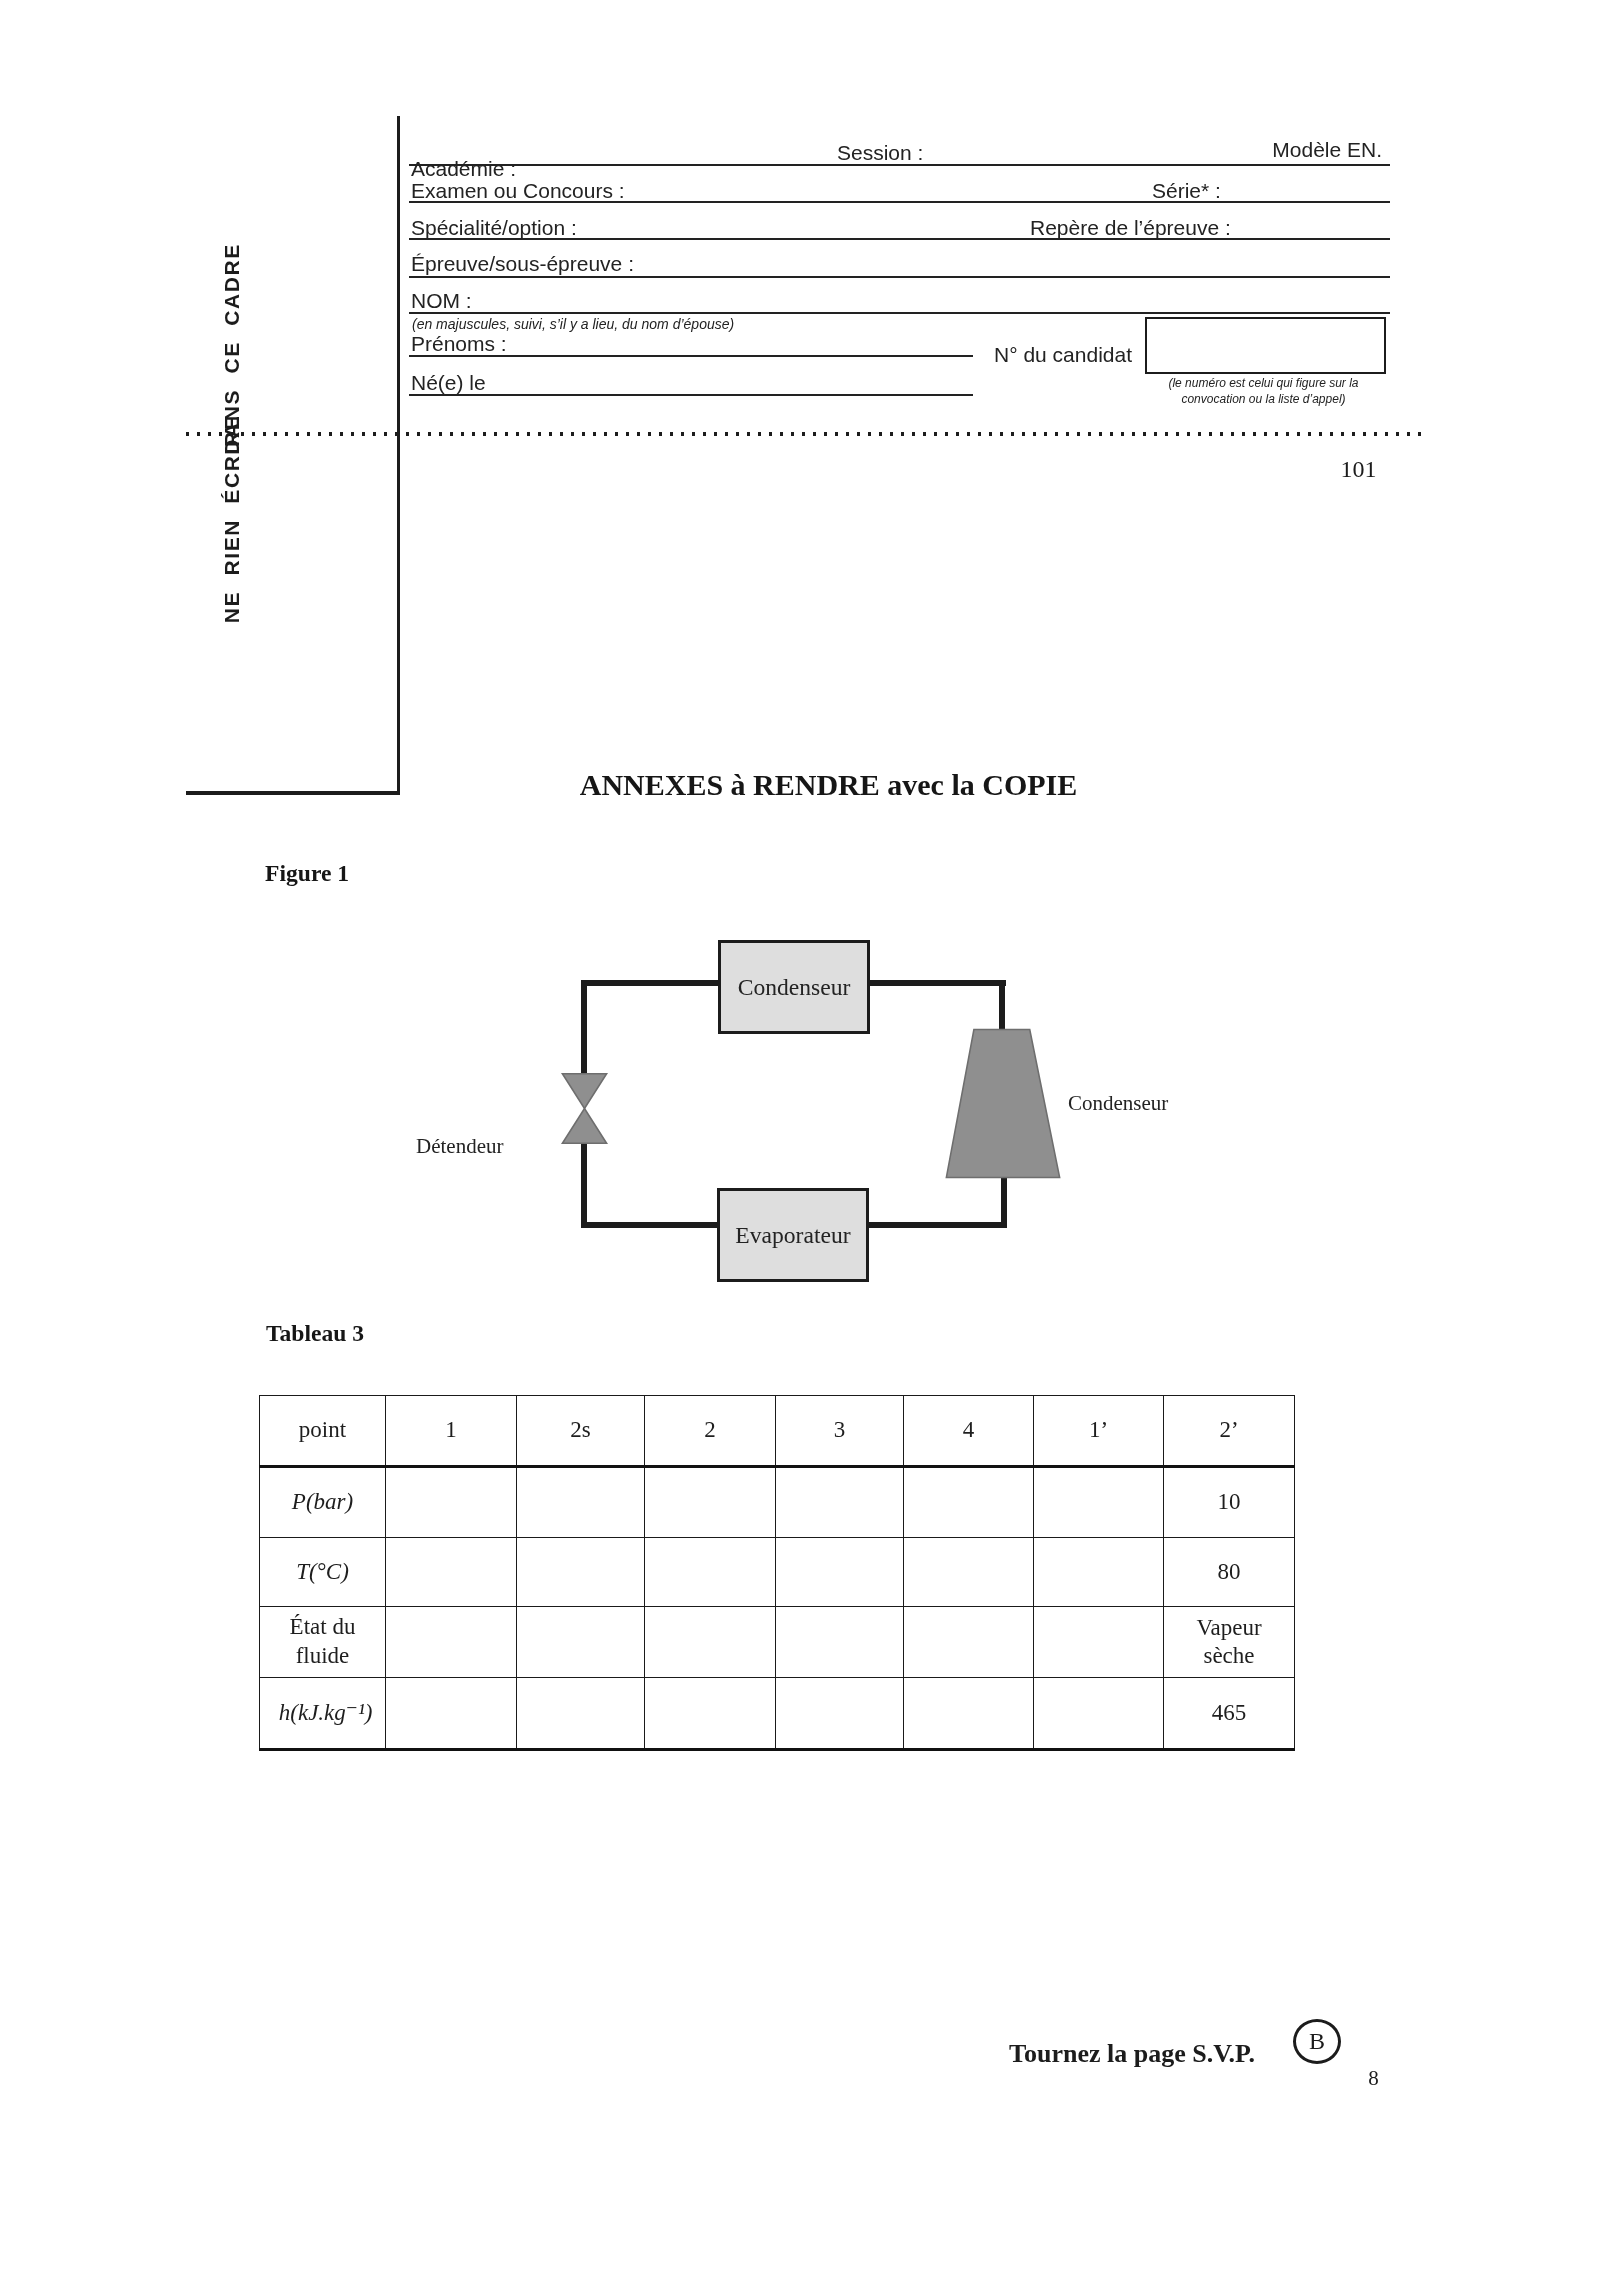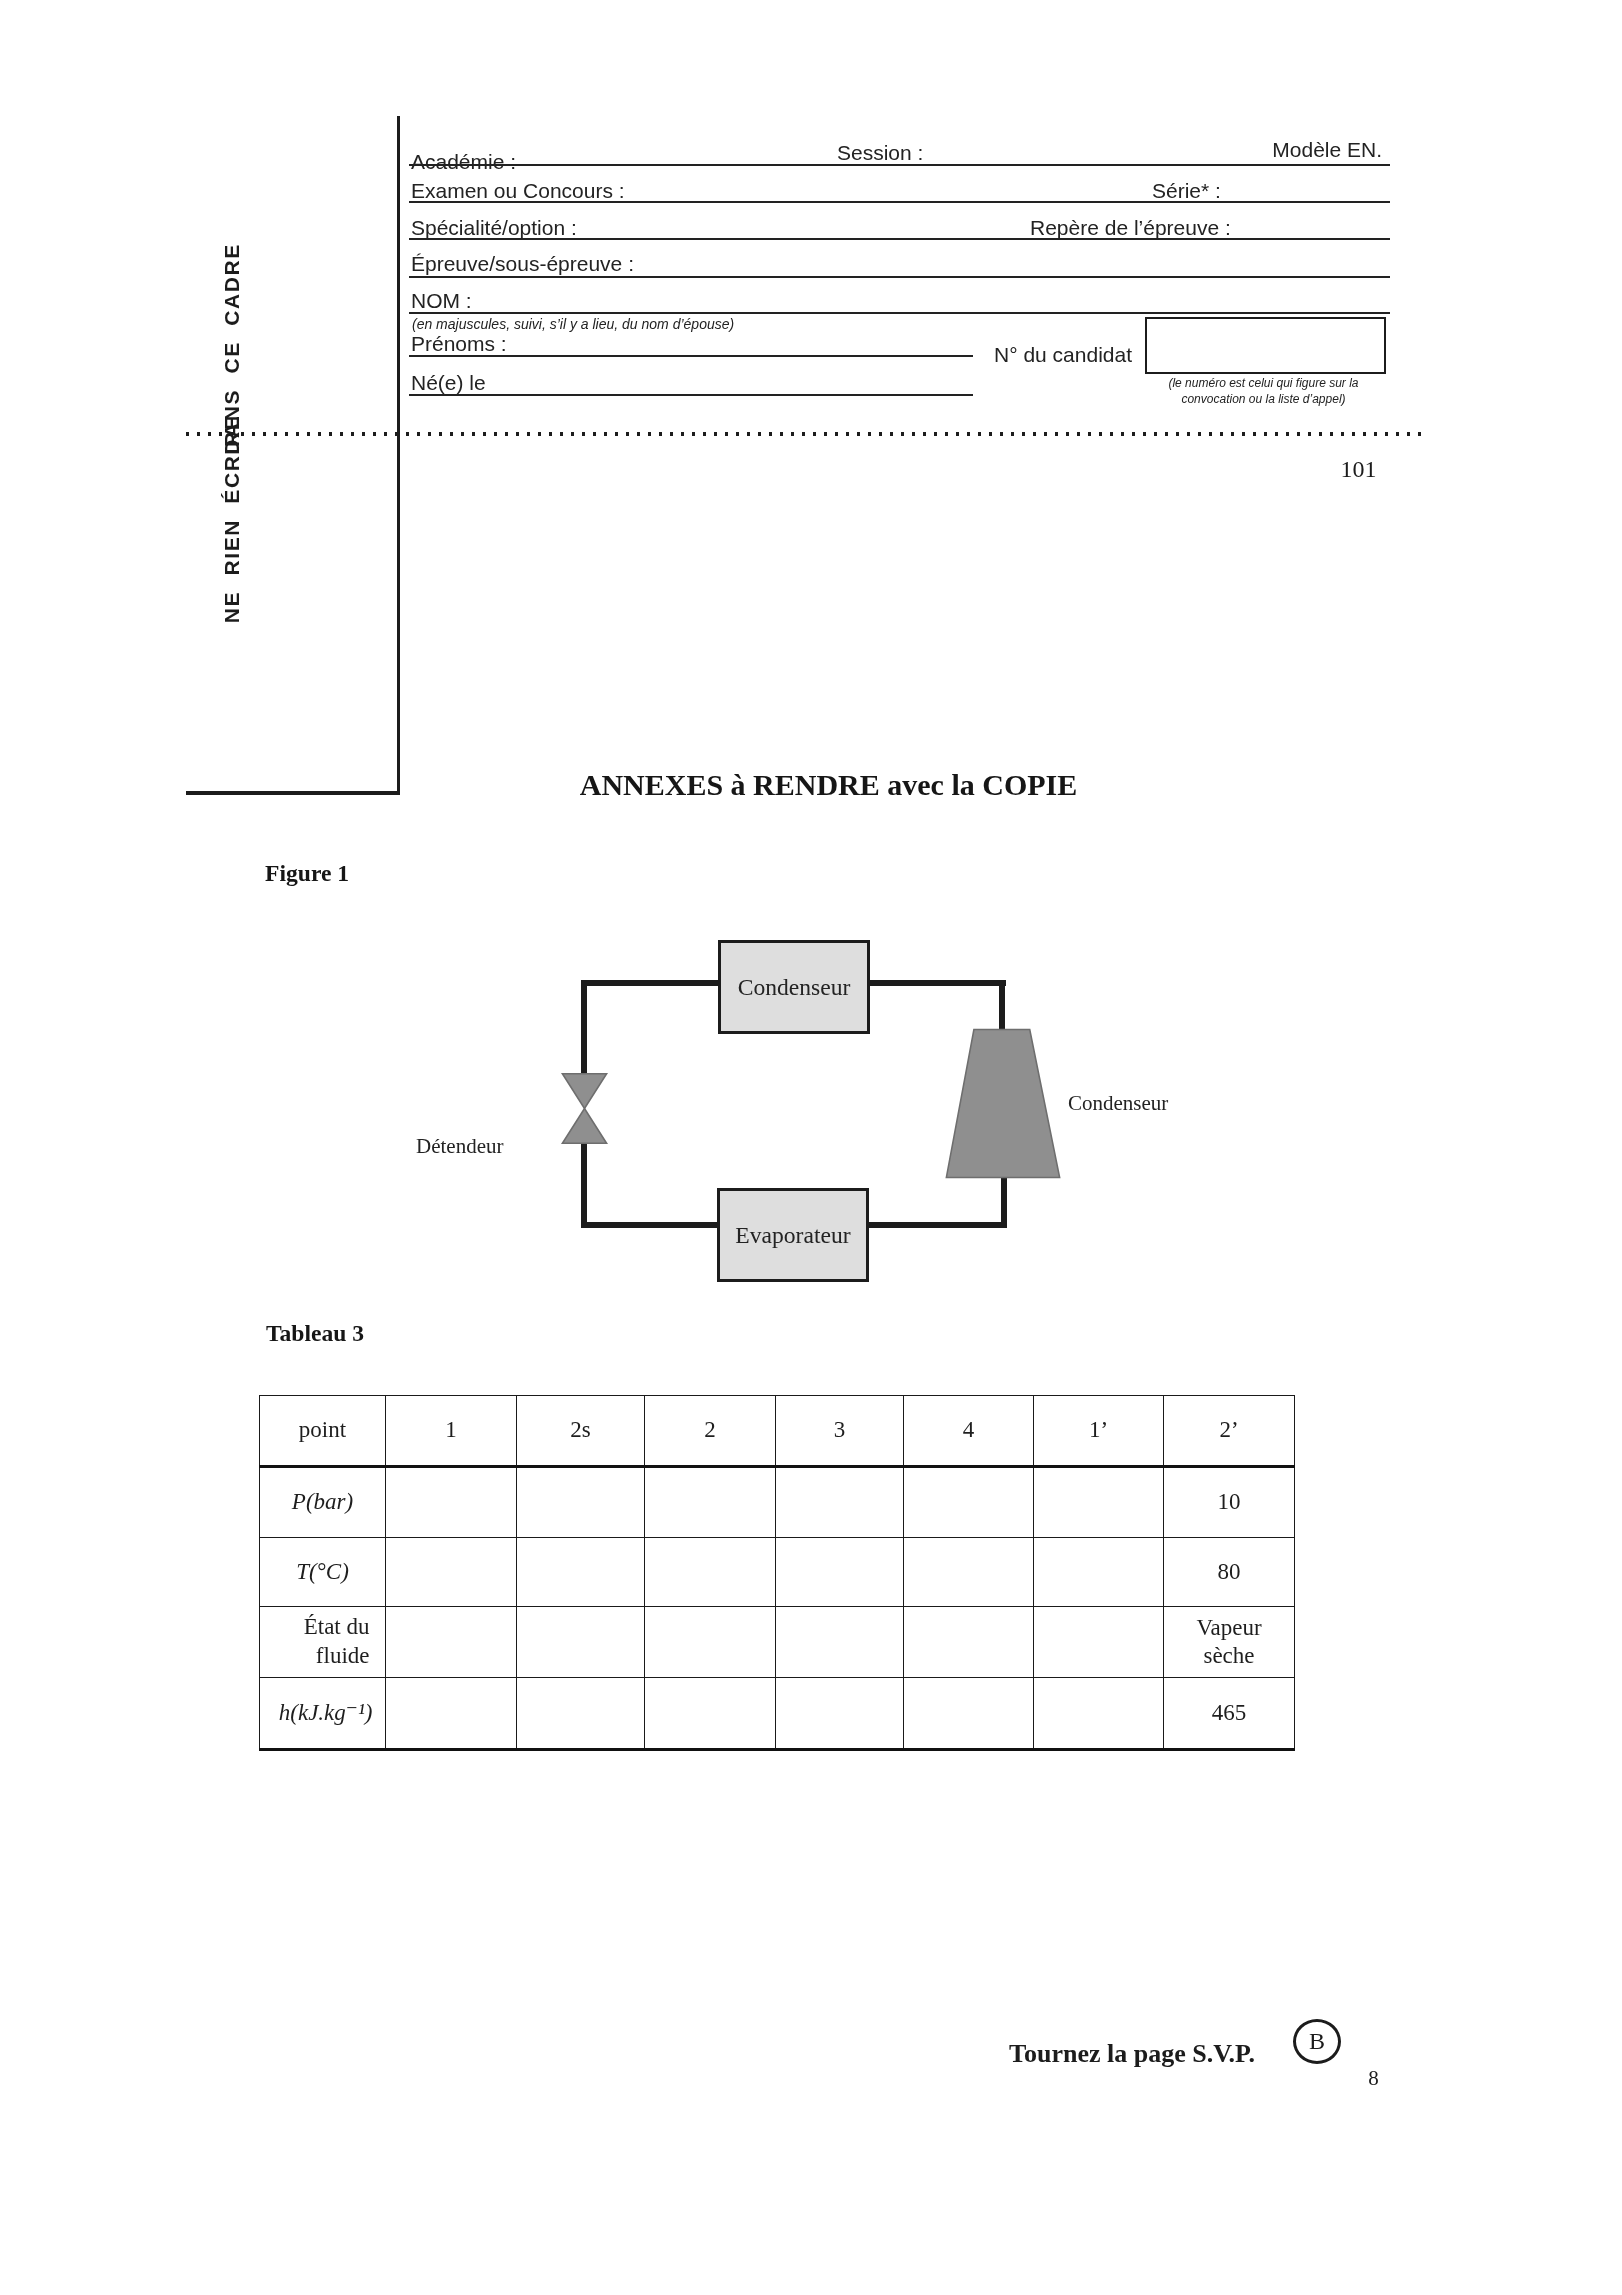--- a/index.html
+++ b/index.html
@@ -35,21 +35,21 @@
 
   
   table.t3{border-collapse:collapse;table-layout:fixed;
            font-family:"Liberation Serif","DejaVu Serif",serif;font-size:23px;color:#1e1e1e;}
   table.t3 td{border:1.6px solid #1a1a1a;text-align:center;vertical-align:middle;padding:0;line-height:1.15;}
   table.t3 tr.hdr td{border-bottom:3.1px solid #111111;}
   table.t3 tr.last td{border-bottom:3.9px solid #111111;}
   td.cell-left{text-align:left;padding-left:9.4px;}
   td.cell-math{font-style:italic;}
   .wrap-narrow{display:inline-block;max-width:102px;line-height:1.2;}
-  .wrap-state{display:inline-block;max-width:94px;line-height:1.25;text-align:right;}
+  .wrap-state{display:inline-block;max-width:94px;line-height:1.25;text-align:center;}
 
   
   .turn-page{left:1009px;top:2039px;font-weight:bold;font-size:26px;
              font-family:"Liberation Serif","DejaVu Serif",serif;color:#1c1c1c;white-space:nowrap;}
   .badge-b{left:1293px;top:2019px;width:42px;height:39px;border:3.1px solid #1c1c1c;border-radius:50%;
            display:flex;align-items:center;justify-content:center;
            font-family:"Liberation Serif","DejaVu Serif",serif;font-size:24px;color:#1c1c1c;}
   .page-num{left:1358px;top:2066px;width:31px;text-align:center;
             font-family:"Liberation Serif","DejaVu Serif",serif;font-size:21px;color:#1c1c1c;}
   .warning{left:0;top:2106px;width:1623px;text-align:center;font-size:17.3px;color:#2a2a2a;}
@@ -57,21 +57,21 @@
 </head>
 <body>
 
 <div class="page">
 
   <div class="abs frame-vline"></div>
   <div class="abs frame-hline"></div>
   <div class="abs side-note" style="left:232px;top:349px;">DANS CE CADRE</div>
   <div class="abs side-note" style="left:232px;top:519px;">NE RIEN ÉCRIRE</div>
 
-  <div class="abs form-label" style="left:411px;top:150px;text-align:center;">Académie :</div>
+  <div class="abs form-label" style="left:411px;top:157px;text-align:center;">Académie :</div>
   <div class="abs form-label" style="left:837px;top:141px;">Session :</div>
   <div class="abs form-label" style="left:1225px;top:138px;width:157px;text-align:right;">Modèle EN.</div>
   <div class="abs rule" style="left:409px;top:164px;width:981px;"></div>
 
   <div class="abs form-label" style="left:411px;top:179px;">Examen ou Concours :</div>
   <div class="abs form-label" style="left:1152px;top:179px;">Série* :</div>
   <div class="abs rule" style="left:409px;top:201px;width:981px;"></div>
 
   <div class="abs form-label" style="left:411px;top:216px;">Spécialité/option :</div>
   <div class="abs form-label" style="left:1030px;top:216px;">Repère de l’épreuve :</div>

